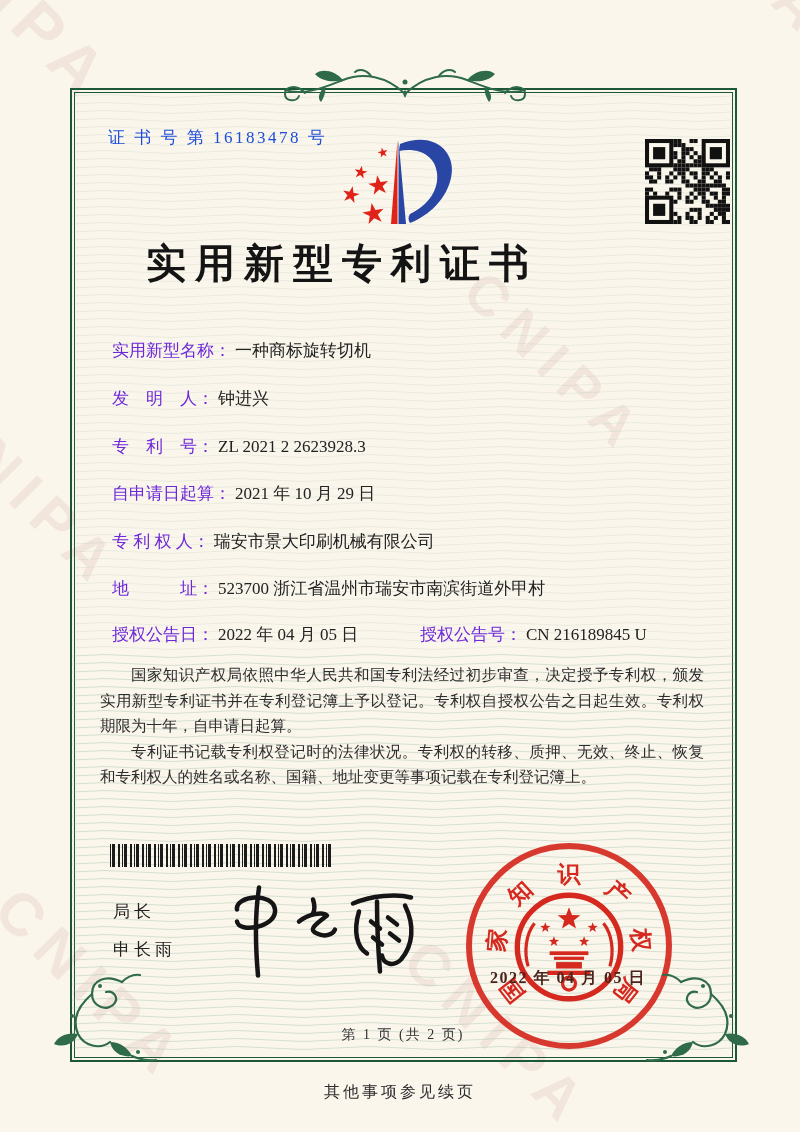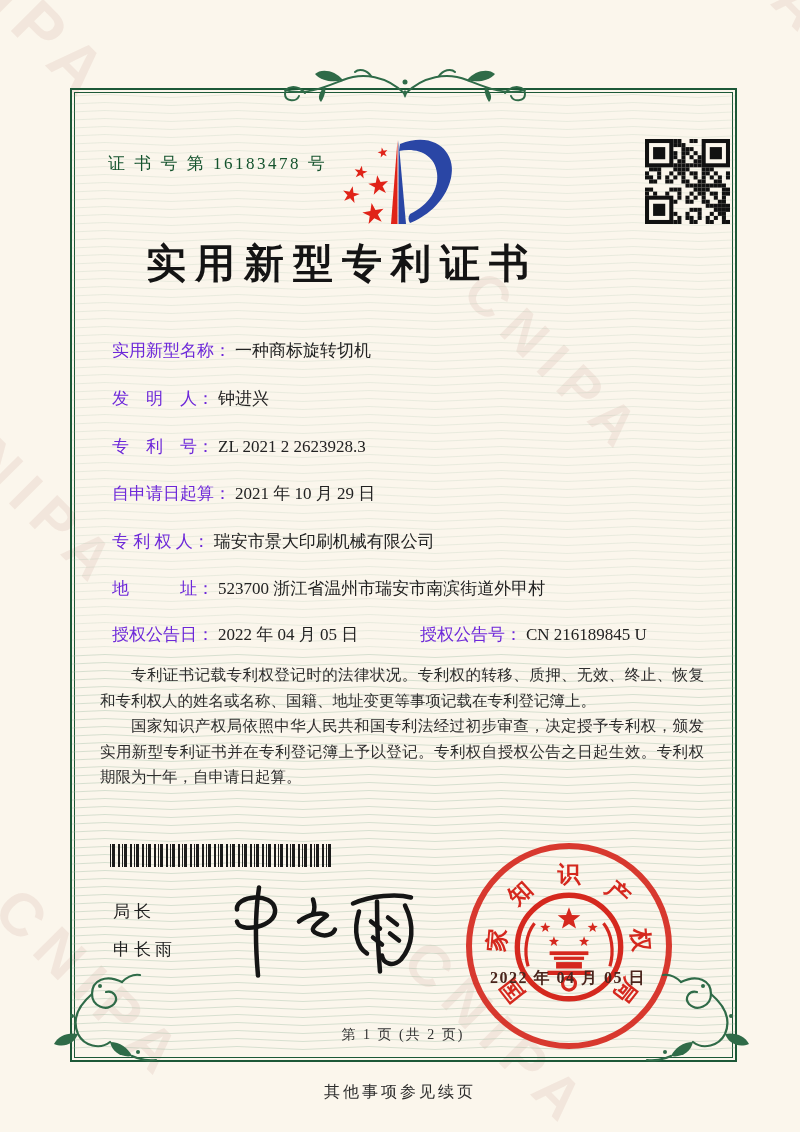--- a/index.html
+++ b/index.html
@@ -7,21 +7,21 @@
        background:#fbf6ec;font-family:"Liberation Serif",serif;}
   .wm{position:absolute;z-index:0;font-family:"Liberation Sans",sans-serif;
       font-weight:bold;color:rgba(200,153,142,.17);transform:rotate(45deg);
       letter-spacing:12px;pointer-events:none;white-space:nowrap;}
   .frame{position:absolute;left:70px;top:88px;width:663px;height:970px;
          border:2.5px solid #1c5837;z-index:1;}
   .frame .inner-line{position:absolute;inset:2px;border:1px solid #1c5837;}
   .waves{position:absolute;inset:0;z-index:0;}
   .orn{position:absolute;z-index:3;}
   .content{position:absolute;z-index:2;color:#222;}
-  .cert-no{left:108px;top:152px;font-size:17px;letter-spacing:2.5px;color:#14532d;}
+  .cert-no{left:108px;top:126px;font-size:17px;letter-spacing:2.5px;color:#1d4ed8;}
   .logo{left:333px;top:120px;width:152px;height:118px;}
   .logo .star{position:absolute;color:#e02318;line-height:1;
               font-family:"DejaVu Sans",sans-serif;}
   .qr{left:645px;top:139px;width:85px;height:85px;}
   .title{left:0;top:236px;width:684px;text-align:center;font-size:40px;
          font-weight:bold;letter-spacing:9px;color:#141414;}
   .row{left:112px;font-size:17px;white-space:nowrap;}
   .row .lab{color:#6d28d9;}
   .row .val{color:#222;margin-left:4px;margin-top:32px;}
   .grant2{position:absolute;left:308px;top:0;white-space:nowrap;}
@@ -426,22 +426,22 @@
   <span class="lab">地　　　址：</span><span class="val">523700  浙江省温州市瑞安市南滨街道外甲村</span>
 </div>
 <div class="content row" style="top:623px;">
   <span class="lab">授权公告日：</span><span class="val">2022 年 04 月 05 日</span>
   <span class="grant2">
     <span class="lab">授权公告号：</span><span class="val">CN 216189845 U</span>
   </span>
 </div>
 
 <div class="content paras">
+  <p>国家知识产权局依照中华人民共和国专利法经过初步审查，决定授予专利权，颁发实用新型专利证书并在专利登记簿上予以登记。专利权自授权公告之日起生效。专利权期限为十年，自申请日起算。</p>
   <p>专利证书记载专利权登记时的法律状况。专利权的转移、质押、无效、终止、恢复和专利权人的姓名或名称、国籍、地址变更等事项记载在专利登记簿上。</p>
-  <p>国家知识产权局依照中华人民共和国专利法经过初步审查，决定授予专利权，颁发实用新型专利证书并在专利登记簿上予以登记。专利权自授权公告之日起生效。专利权期限为十年，自申请日起算。</p>
 </div>
 
 <div class="content barcode">
   <svg id="barsvg" width="224" height="23" viewBox="0 0 224 23">
       <rect x="0" y="0" width="1" height="23" fill="#1b1b1b"></rect>
       <rect x="2" y="0" width="3" height="23" fill="#1b1b1b"></rect>
       <rect x="8" y="0" width="2" height="23" fill="#1b1b1b"></rect>
       <rect x="12" y="0" width="1" height="23" fill="#1b1b1b"></rect>
       <rect x="14" y="0" width="3" height="23" fill="#1b1b1b"></rect>
       <rect x="20" y="0" width="2" height="23" fill="#1b1b1b"></rect>

